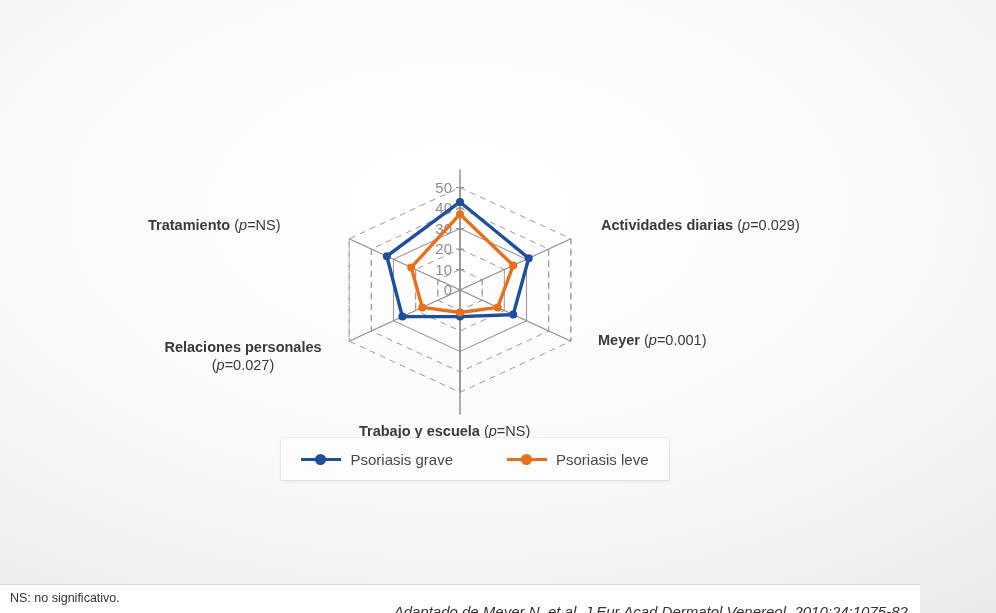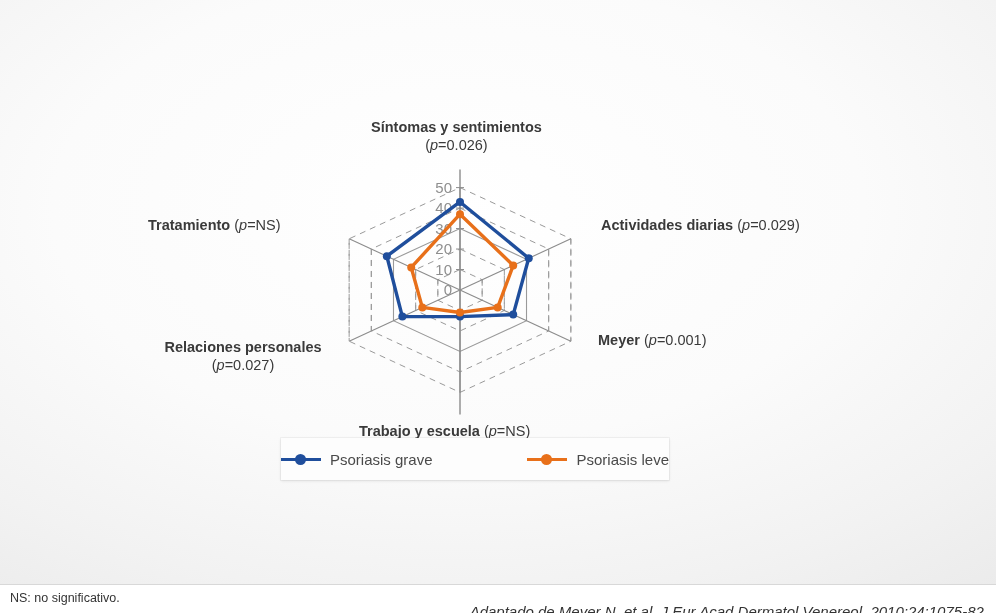--- a/index.html
+++ b/index.html
@@ -82,21 +82,21 @@
   .legend {
     position: absolute;
     left: 281px;
     top: 438px;
     width: 388px;
     height: 42px;
     background: #fdfdfd;
     box-shadow: 0 1px 3px rgba(0,0,0,0.10), 0 0 0 1px rgba(0,0,0,0.035);
     display: flex;
     align-items: center;
-    justify-content: space-between;
+    justify-content: center;
     gap: 54px;
   }
   .legend-item {
     display: flex;
     align-items: center;
     gap: 9px;
   }
   .legend-text {
     font-size: 15px;
     color: #4a4a4a;
@@ -118,21 +118,21 @@
     left: 14px;
     top: 2px;
     width: 11px;
     height: 11px;
     border-radius: 50%;
   }
   .footer {
     position: absolute;
     left: 0;
     bottom: 0;
-    width: 996px;
+    width: 920px;
     height: 28px;
     background: #ffffff;
     border-top: 1px solid #d8d8d8;
   }
   .footer-left {
     position: absolute;
     left: 10px;
     top: 6px;
     font-size: 12.5px;
     color: #333333;
@@ -229,24 +229,20 @@
           <polygon points="162.00,54.22 215.21,105.42 199.69,147.41 162.00,152.53 124.31,147.41 113.23,107.47" fill="none" stroke="#E8701A" stroke-width="3.4" stroke-linejoin="round"></polygon>
           <circle cx="162.00" cy="54.22" r="4" fill="#E8701A"></circle>
           <circle cx="215.21" cy="105.42" r="4" fill="#E8701A"></circle>
           <circle cx="199.69" cy="147.41" r="4" fill="#E8701A"></circle>
           <circle cx="162.00" cy="152.53" r="4" fill="#E8701A"></circle>
           <circle cx="124.31" cy="147.41" r="4" fill="#E8701A"></circle>
           <circle cx="113.23" cy="107.47" r="4" fill="#E8701A"></circle>
         </g>
     </svg>
 
-    <div class="axis-label lbl-sintomas">
-      <span>Síntomas y sentimientos</span><br>
-      <span class="pval"><span>(</span><span class="pital">p</span><span>=0.026)</span></span>
-    </div>
 
     <div class="axis-label lbl-actividades">
       <span>Actividades diarias </span><span class="pval"><span>(</span><span class="pital">p</span><span>=0.029)</span></span>
     </div>
 
     <div class="axis-label lbl-placer">
       <span>Meyer </span><span class="pval"><span>(</span><span class="pital">p</span><span>=0.001)</span></span>
     </div>
 
     <div class="axis-label lbl-trabajo">

